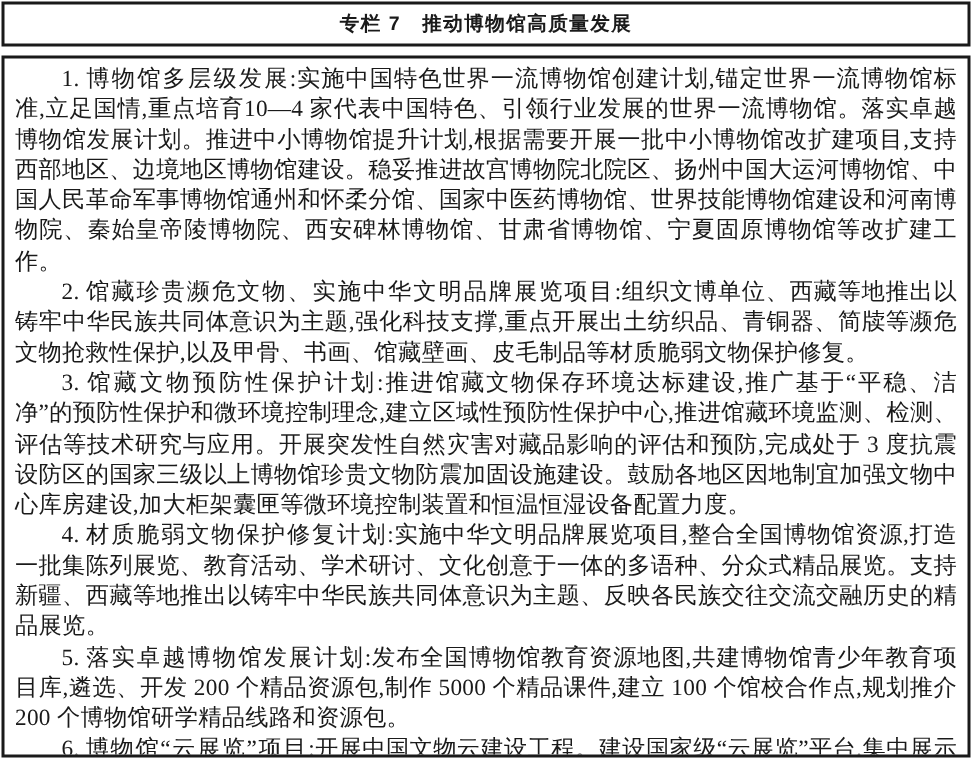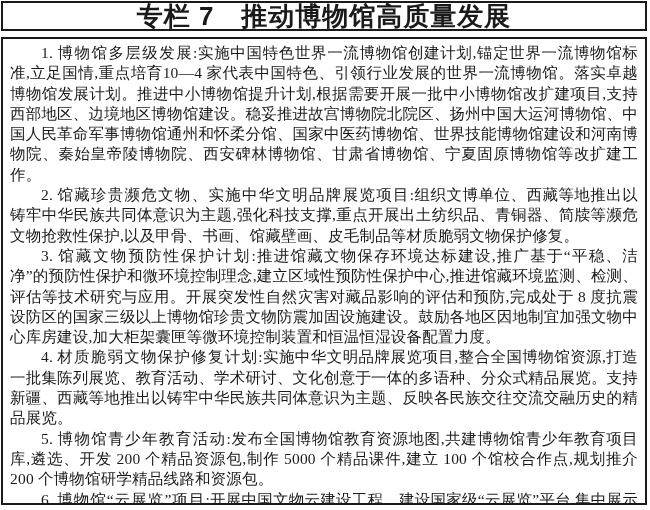--- a/index.html
+++ b/index.html
@@ -24,21 +24,21 @@
     height: 30px;
     border: 2px solid #1a1a1a;
     display: flex;
     align-items: center;
     justify-content: center;
     box-sizing: border-box;
   }
   .title-text {
     font-family: "Liberation Sans", sans-serif;
     font-weight: bold;
-    font-size: 26px;
+    font-size: 13px;
     letter-spacing: 1px;
     white-space: pre;
   }
   .body-box {
     position: absolute;
     left: 1px;
     top: 37px;
     width: 646px;
     height: 468px;
     border: 2px solid #1a1a1a;
@@ -69,19 +69,19 @@
 
 <div class="page">
 
   <div class="title-box">
     <span class="title-text">专栏 7　推动博物馆高质量发展</span>
   </div>
 
   <div class="body-box">
     <p class="para"><span class="para-num">1. </span><span class="para-lead">博物馆多层级发展</span><span class="para-text">:实施中国特色世界一流博物馆创建计划,锚定世界一流博物馆标准,立足国情,重点培育10—4 家代表中国特色、引领行业发展的世界一流博物馆。落实卓越博物馆发展计划。推进中小博物馆提升计划,根据需要开展一批中小博物馆改扩建项目,支持西部地区、边境地区博物馆建设。稳妥推进故宫博物院北院区、扬州中国大运河博物馆、中国人民革命军事博物馆通州和怀柔分馆、国家中医药博物馆、世界技能博物馆建设和河南博物院、秦始皇帝陵博物院、西安碑林博物馆、甘肃省博物馆、宁夏固原博物馆等改扩建工作。</span></p>
     <p class="para"><span class="para-num">2. </span><span class="para-lead">馆藏珍贵濒危文物、实施中华文明品牌展览项目</span><span class="para-text">:组织文博单位、西藏等地推出以铸牢中华民族共同体意识为主题,强化科技支撑,重点开展出土纺织品、青铜器、简牍等濒危文物抢救性保护,以及甲骨、书画、馆藏壁画、皮毛制品等材质脆弱文物保护修复。</span></p>
-    <p class="para"><span class="para-num">3. </span><span class="para-lead">馆藏文物预防性保护计划</span><span class="para-text">:推进馆藏文物保存环境达标建设,推广基于“平稳、洁净”的预防性保护和微环境控制理念,建立区域性预防性保护中心,推进馆藏环境监测、检测、评估等技术研究与应用。开展突发性自然灾害对藏品影响的评估和预防,完成处于 8 度抗震设防区的国家三级以上博物馆珍贵文物防震加固设施建设。鼓励各地区因地制宜加强文物中心库房建设,加大柜架囊匣等微环境控制装置和恒温恒湿设备配置力度。</span></p>
+    <p class="para"><span class="para-num">3. </span><span class="para-lead">馆藏文物预防性保护计划</span><span class="para-text">:推进馆藏文物保存环境达标建设,推广基于“平稳、洁净”的预防性保护和微环境控制理念,建立区域性预防性保护中心,推进馆藏环境监测、检测、评估等技术研究与应用。开展突发性自然灾害对藏品影响的评估和预防,完成处于 3 度抗震设防区的国家三级以上博物馆珍贵文物防震加固设施建设。鼓励各地区因地制宜加强文物中心库房建设,加大柜架囊匣等微环境控制装置和恒温恒湿设备配置力度。</span></p>
     <p class="para"><span class="para-num">4. </span><span class="para-lead">材质脆弱文物保护修复计划</span><span class="para-text">:实施中华文明品牌展览项目,整合全国博物馆资源,打造一批集陈列展览、教育活动、学术研讨、文化创意于一体的多语种、分众式精品展览。支持新疆、西藏等地推出以铸牢中华民族共同体意识为主题、反映各民族交往交流交融历史的精品展览。</span></p>
-    <p class="para"><span class="para-num">5. </span><span class="para-lead">博物馆青少年教育活动</span><span class="para-text">:发布全国博物馆教育资源地图,共建博物馆青少年教育项目库,遴选、开发 200 个精品资源包,制作 5000 个精品课件,建立 100 个馆校合作点,规划推介 200 个博物馆研学精品线路和资源包。</span></p>
+    <p class="para"><span class="para-num">5. </span><span class="para-lead">落实卓越博物馆发展计划</span><span class="para-text">:发布全国博物馆教育资源地图,共建博物馆青少年教育项目库,遴选、开发 200 个精品资源包,制作 5000 个精品课件,建立 100 个馆校合作点,规划推介 200 个博物馆研学精品线路和资源包。</span></p>
     <p class="para"><span class="para-num">6. </span><span class="para-lead">博物馆“云展览”项目</span><span class="para-text">:开展中国文物云建设工程。建设国家级“云展览”平台,集中展示国家一级博物馆基本陈列、常设专题陈列和其他精品展览。推动在策展时加强藏品信息运用,提升博物馆网上展览质量。引导社会力量参与共建“云展览”体系。</span></p>
   </div>
 
 </div>
 
 </body></html>

